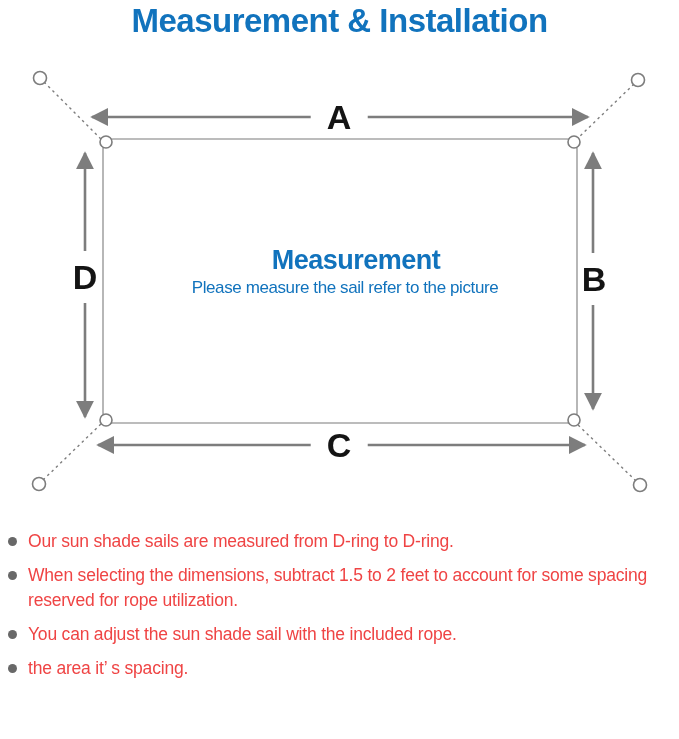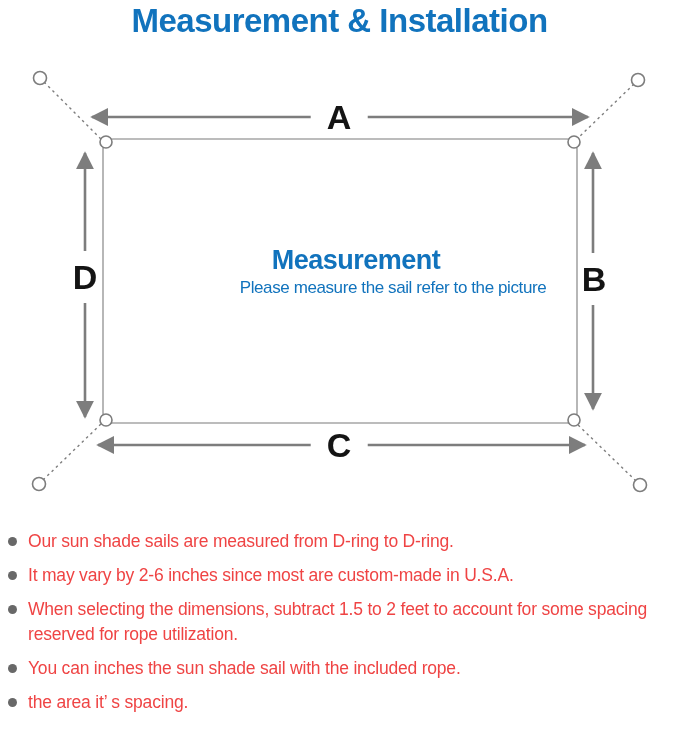--- a/index.html
+++ b/index.html
@@ -81,21 +81,20 @@
   }
   .center-subtitle {
     position: absolute;
     left: 345px;
     top: 288px;
     transform: translate(-50%, -50%);
     color: #1173BD;
     font-size: 17px;
     letter-spacing: -0.4px;
     white-space: nowrap;
-    margin-left: 48px;
   }
   .notes {
     position: absolute;
     top: 529px;
     left: 8px;
     right: 2px;
     margin: 0;
     padding: 0;
     list-style: none;
   }
@@ -166,30 +165,26 @@
   <div class="center-title">Measurement</div>
   <div class="center-subtitle">Please measure the sail refer to the picture</div>
 
   <ul class="notes">
     <li>
       <span class="bullet"></span>
       <div class="note-line">Our sun shade sails are measured from D-ring to D-ring.</div>
     </li>
     <li>
       <span class="bullet"></span>
-      <div class="note-line">It may vary by 2-6 inches since most are custom-made in U.S.A.</div>
-    </li>
-    <li>
-      <span class="bullet"></span>
       <div class="note-line">When selecting the dimensions, subtract 1.5 to 2 feet to account for some spacing</div>
       <div class="note-line">reserved for rope utilization.</div>
     </li>
     <li>
       <span class="bullet"></span>
-      <div class="note-line">You can inches the sun shade sail with the included rope.</div>
+      <div class="note-line">You can adjust the sun shade sail with the included rope.</div>
     </li>
     <li>
       <span class="bullet"></span>
       <div class="note-line">the area it’ s spacing.</div>
     </li>
   </ul>
 
 </div>
 
 </body></html>

